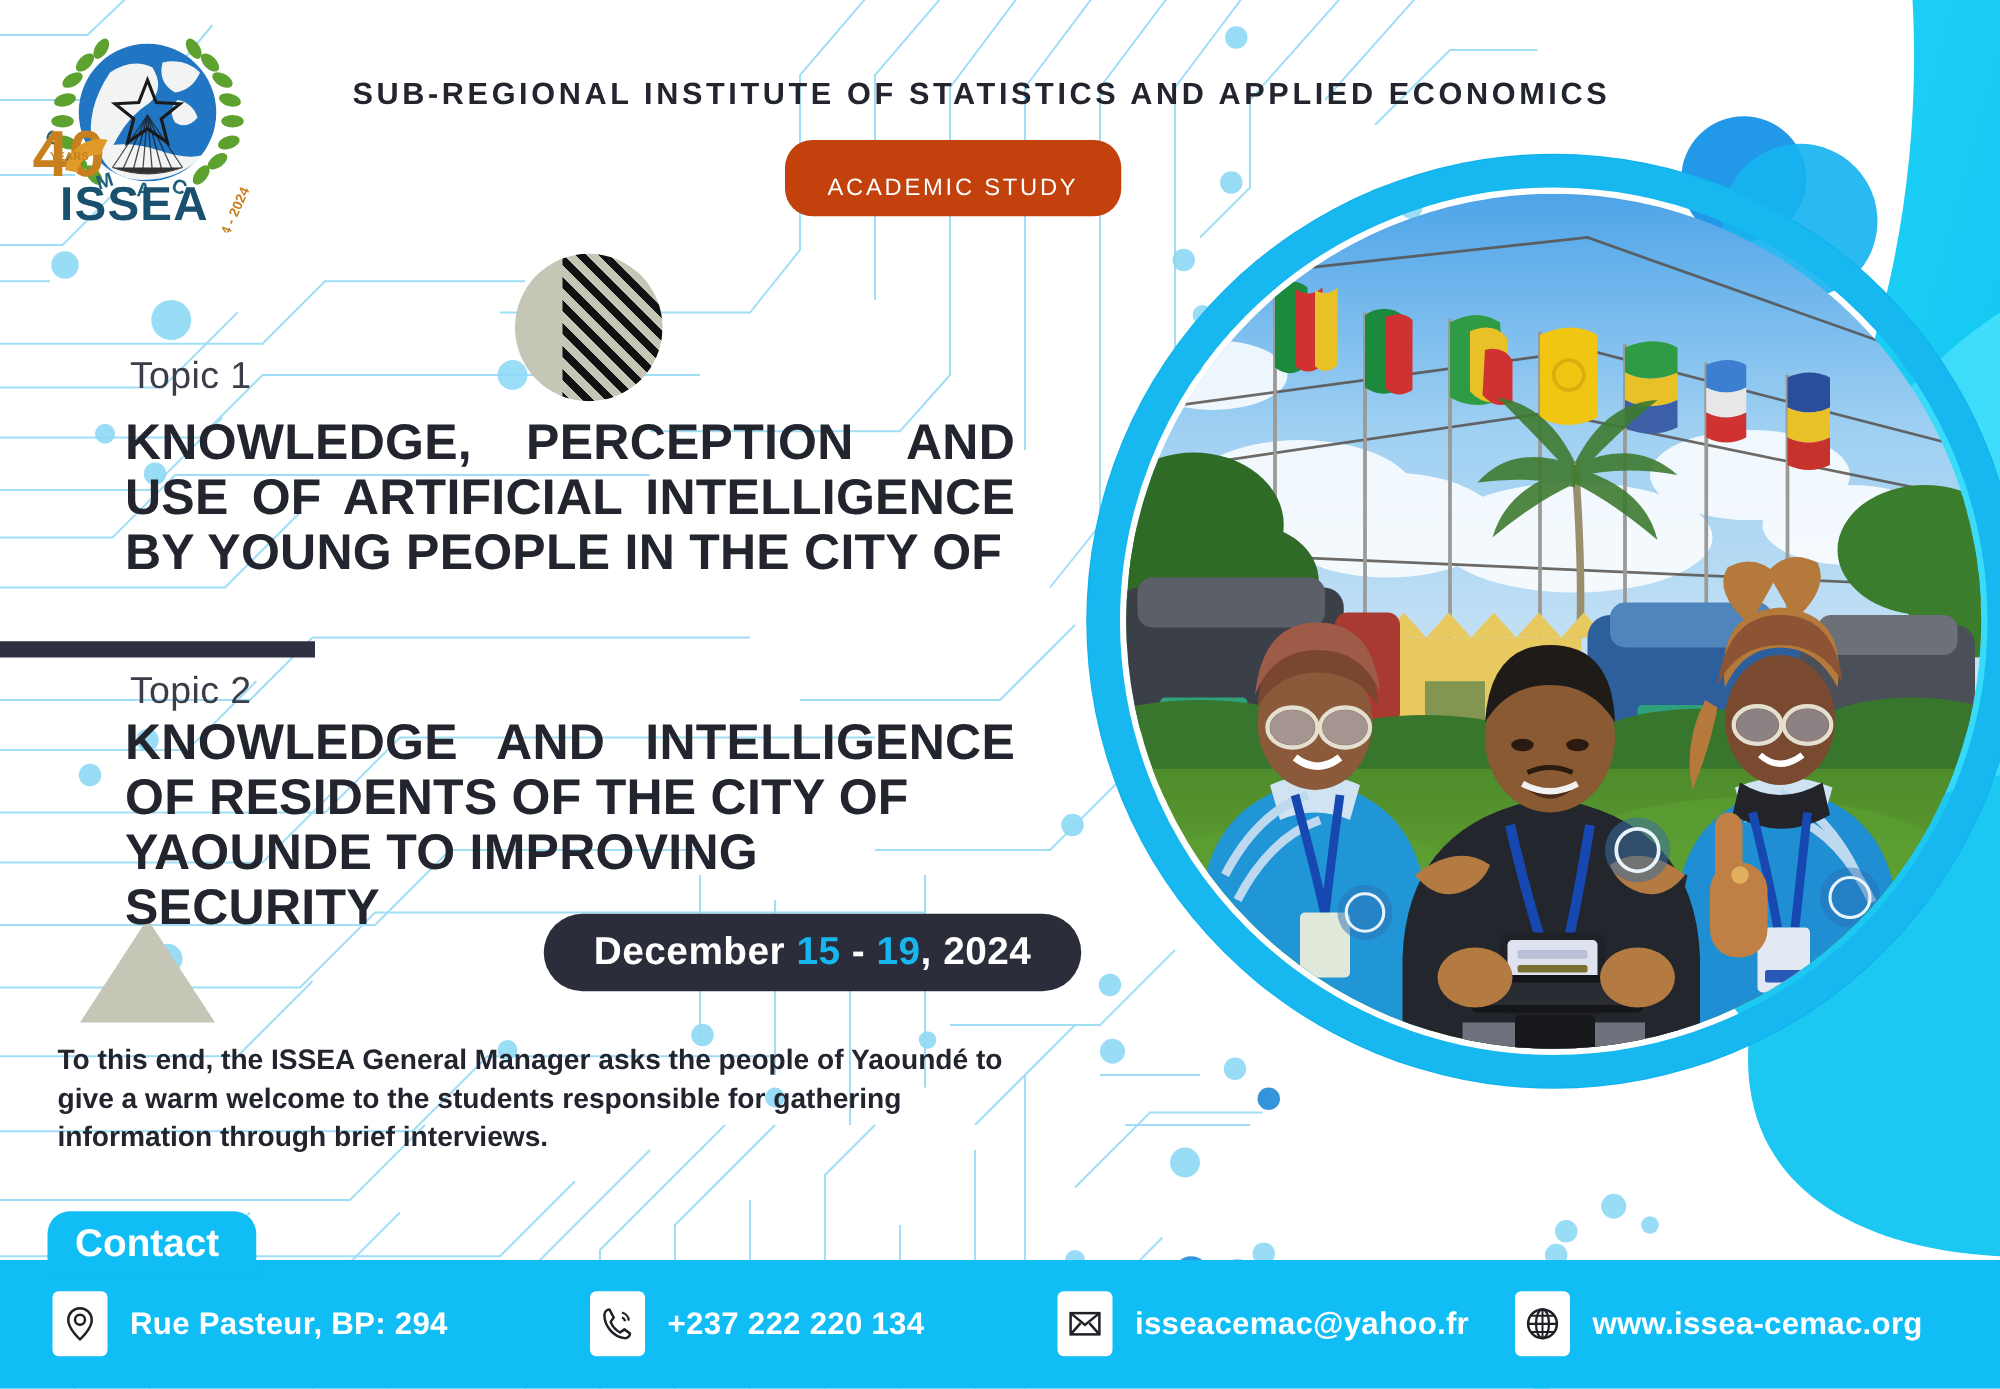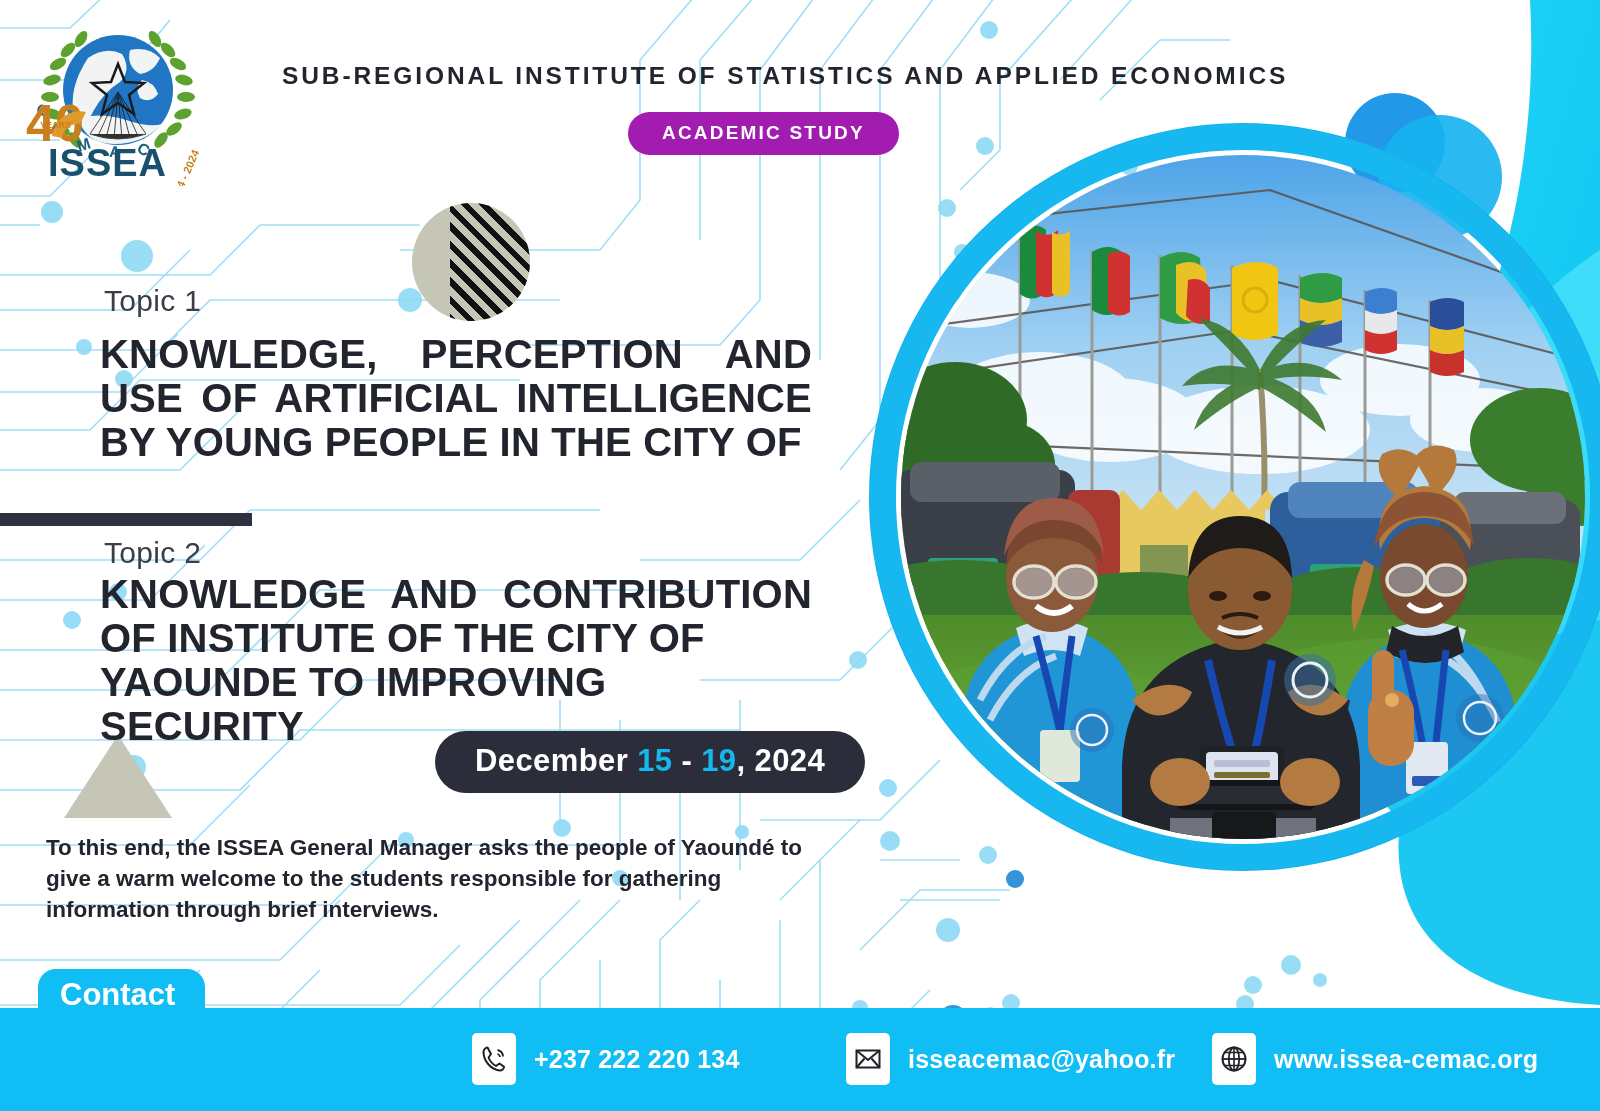--- a/index.html
+++ b/index.html
@@ -40,22 +40,22 @@
   .logo{ position:absolute; left:18px; top:6px; width:200px; height:180px; z-index:6; }
 
   .org-title{
     position:absolute; left:282px; top:62px; z-index:6;
     font-size:24.5px; font-weight:700; letter-spacing:2.9px;
     color:#22242e; white-space:nowrap;
     font-family:"Liberation Sans", sans-serif;
   }
   .badge-study{
     position:absolute; left:628px; top:112px; z-index:6;
-    background:#a21caf; color:#fff; border-radius:22px;
-    padding:10px 34px 11px; font-size:19px; font-weight:700; letter-spacing:2.2px;
+    background:#c2410c; color:#fff; border-radius:22px;
+    padding:28px 34px 11px; font-size:19px; font-weight:400; letter-spacing:2.2px;
   }
 
   
   .topic-label{
     position:absolute; z-index:6; font-size:30px; color:#3b3d49; font-weight:400;
     letter-spacing:.3px;
   }
   #topic1-label{ left:104px; top:284px; }
   #topic2-label{ left:104px; top:536px; }
 
@@ -570,33 +570,42 @@
 
   <div class="topic-label" id="topic1-label">Topic 1</div>
   <div class="topic-heading" id="topic1-heading">
     <span>KNOWLEDGE, PERCEPTION AND USE OF ARTIFICIAL INTELLIGENCE BY YOUNG PEOPLE IN THE CITY OF</span>
   </div>
 
   <div class="divider-bar"></div>
 
   <div class="topic-label" id="topic2-label">Topic 2</div>
   <div class="topic-heading" id="topic2-heading">
-    <span>KNOWLEDGE AND CONTRIBUTION OF INSTITUTE OF THE CITY OF</span>
+    <span>KNOWLEDGE AND INTELLIGENCE OF RESIDENTS OF THE CITY OF</span>
     <span class="lastline">YAOUNDE TO IMPROVING SECURITY</span>
   </div>
 
   <div class="date-badge"><span>December</span><span>&nbsp;</span><span class="hl">15</span><span> - </span><span class="hl">19</span><span>, 2024</span></div>
 
   <div class="body-text">To this end, the ISSEA General Manager asks the people of Yaoundé to give a warm welcome to the students responsible for gathering information through brief interviews.</div>
 
   <div class="footer-bar"></div>
   <div class="contact-tab">Contact</div>
 
   <div class="contact-row">
 
+    <div class="ci" id="contact-0">
+      <span class="chip">
+        <svg width="26" height="30" viewBox="0 0 26 30">
+          <path d="M13 2.5 C7.8 2.5 3.6 6.7 3.6 11.9 C3.6 19 13 27.5 13 27.5 S22.4 19 22.4 11.9 C22.4 6.7 18.2 2.5 13 2.5 Z" fill="none" stroke="#1f2127" stroke-width="2"></path>
+          <circle cx="13" cy="11.8" r="4" fill="none" stroke="#1f2127" stroke-width="2"></circle>
+        </svg>
+      </span>
+      <span class="txt">Rue Pasteur, BP: 294</span>
+    </div>
 
     <div class="ci" id="contact-1">
       <span class="chip">
         <svg width="28" height="30" viewBox="0 0 28 30">
           <path d="M7.5 3.5 C5.5 3.5 3.5 5.5 3.5 8 C3.5 17 11 25.5 19.5 26.5 C22 26.7 24 24.8 24 22.8
                    L19.5 19.5 L16 22 C13 20.3 9.8 16.8 8.5 13.5 L11 10 Z" fill="none" stroke="#1f2127" stroke-width="2" stroke-linejoin="round"></path>
           <path d="M17.5 6 a7 7 0 0 1 5.5 6.5" fill="none" stroke="#1f2127" stroke-width="1.8"></path>
           <path d="M17.5 10 a3.5 3.5 0 0 1 2.5 3" fill="none" stroke="#1f2127" stroke-width="1.8"></path>
         </svg>
       </span>

